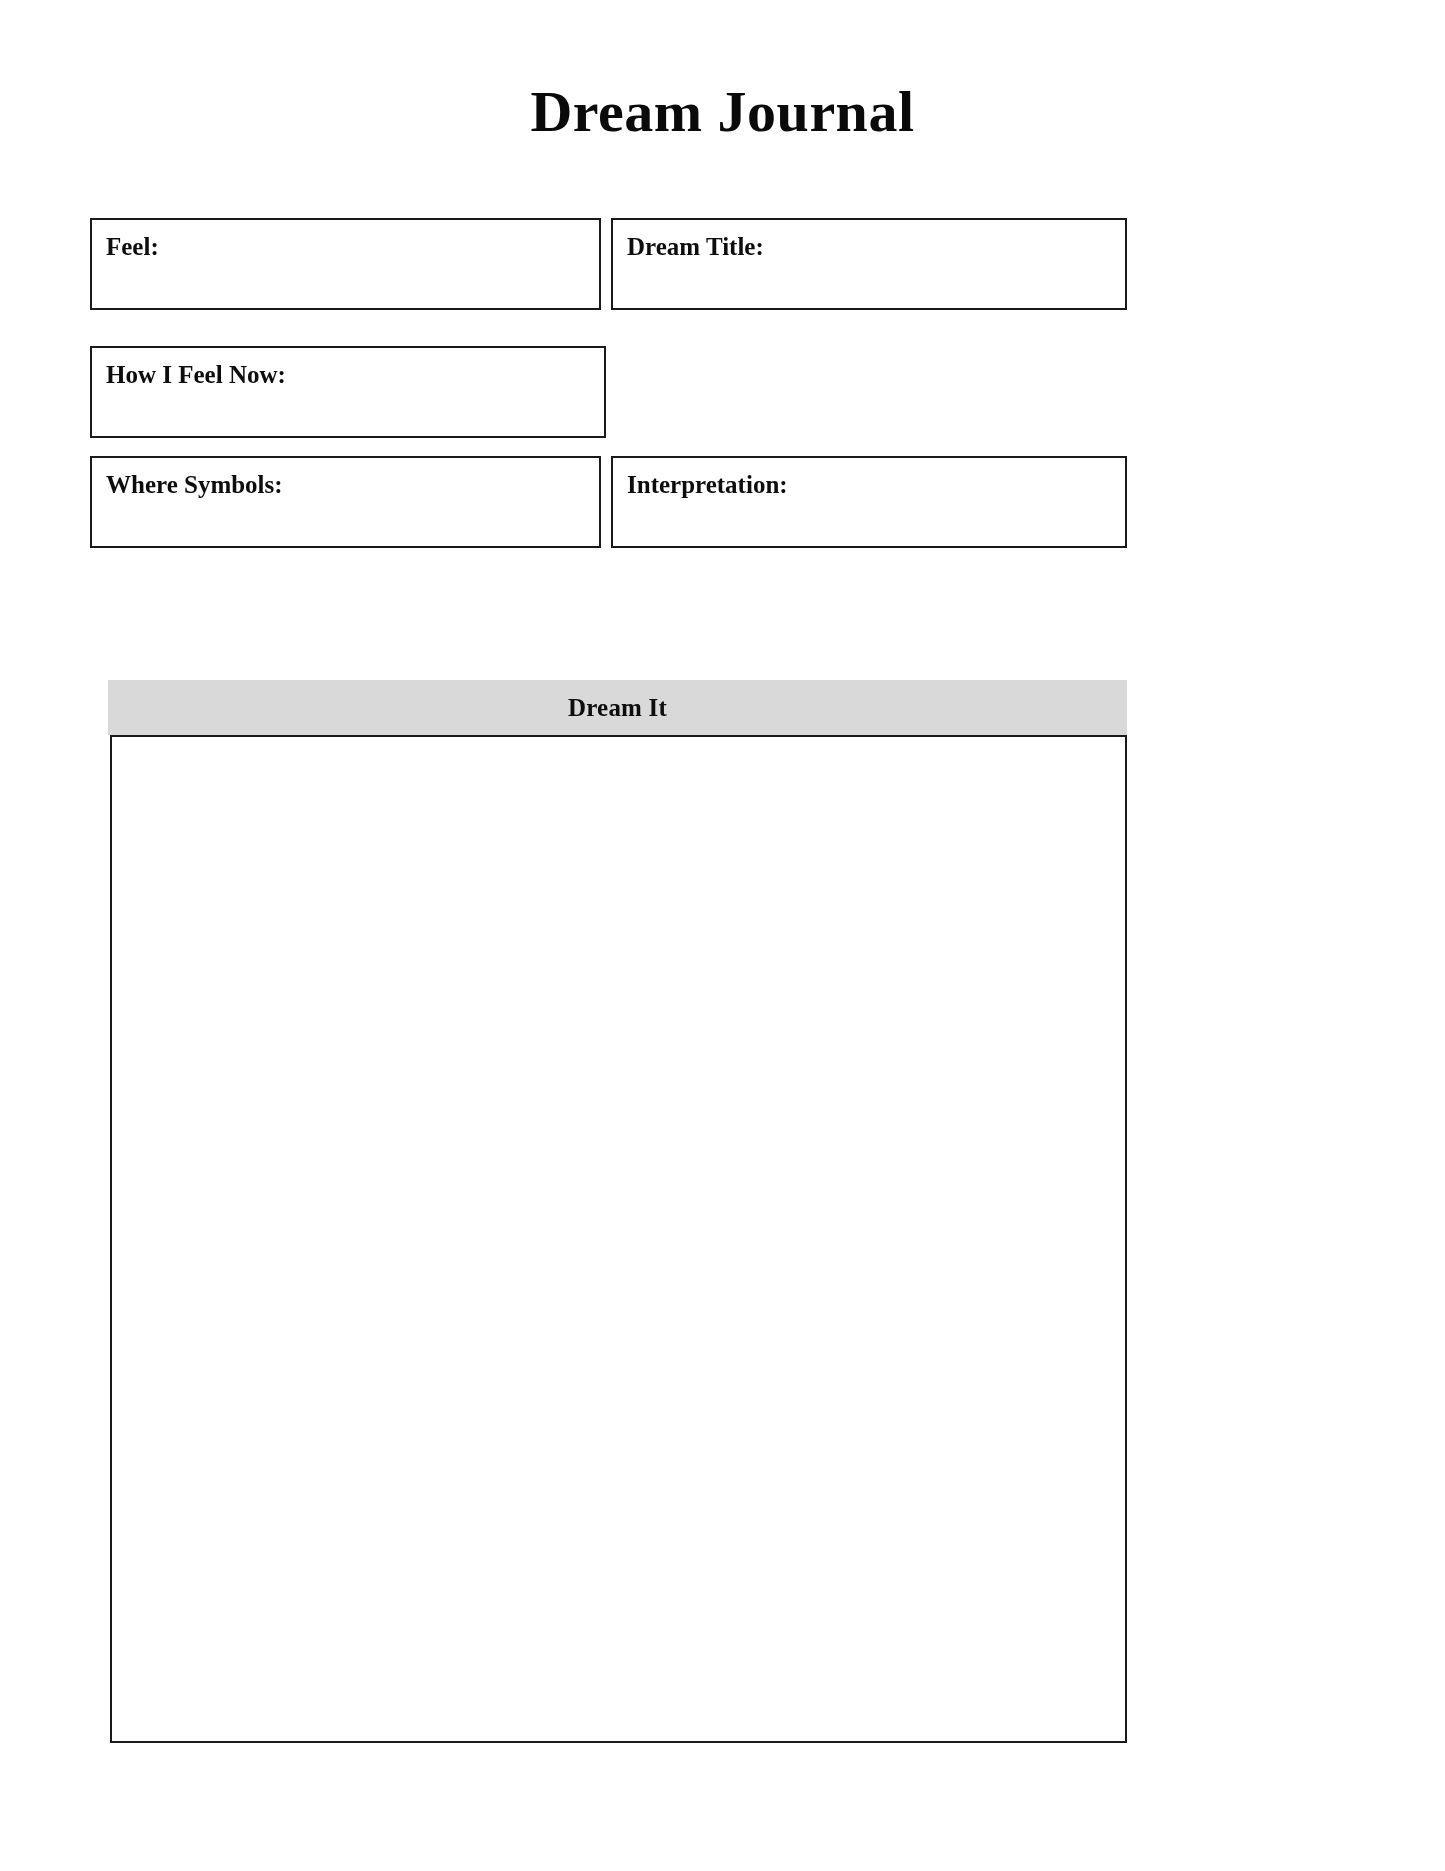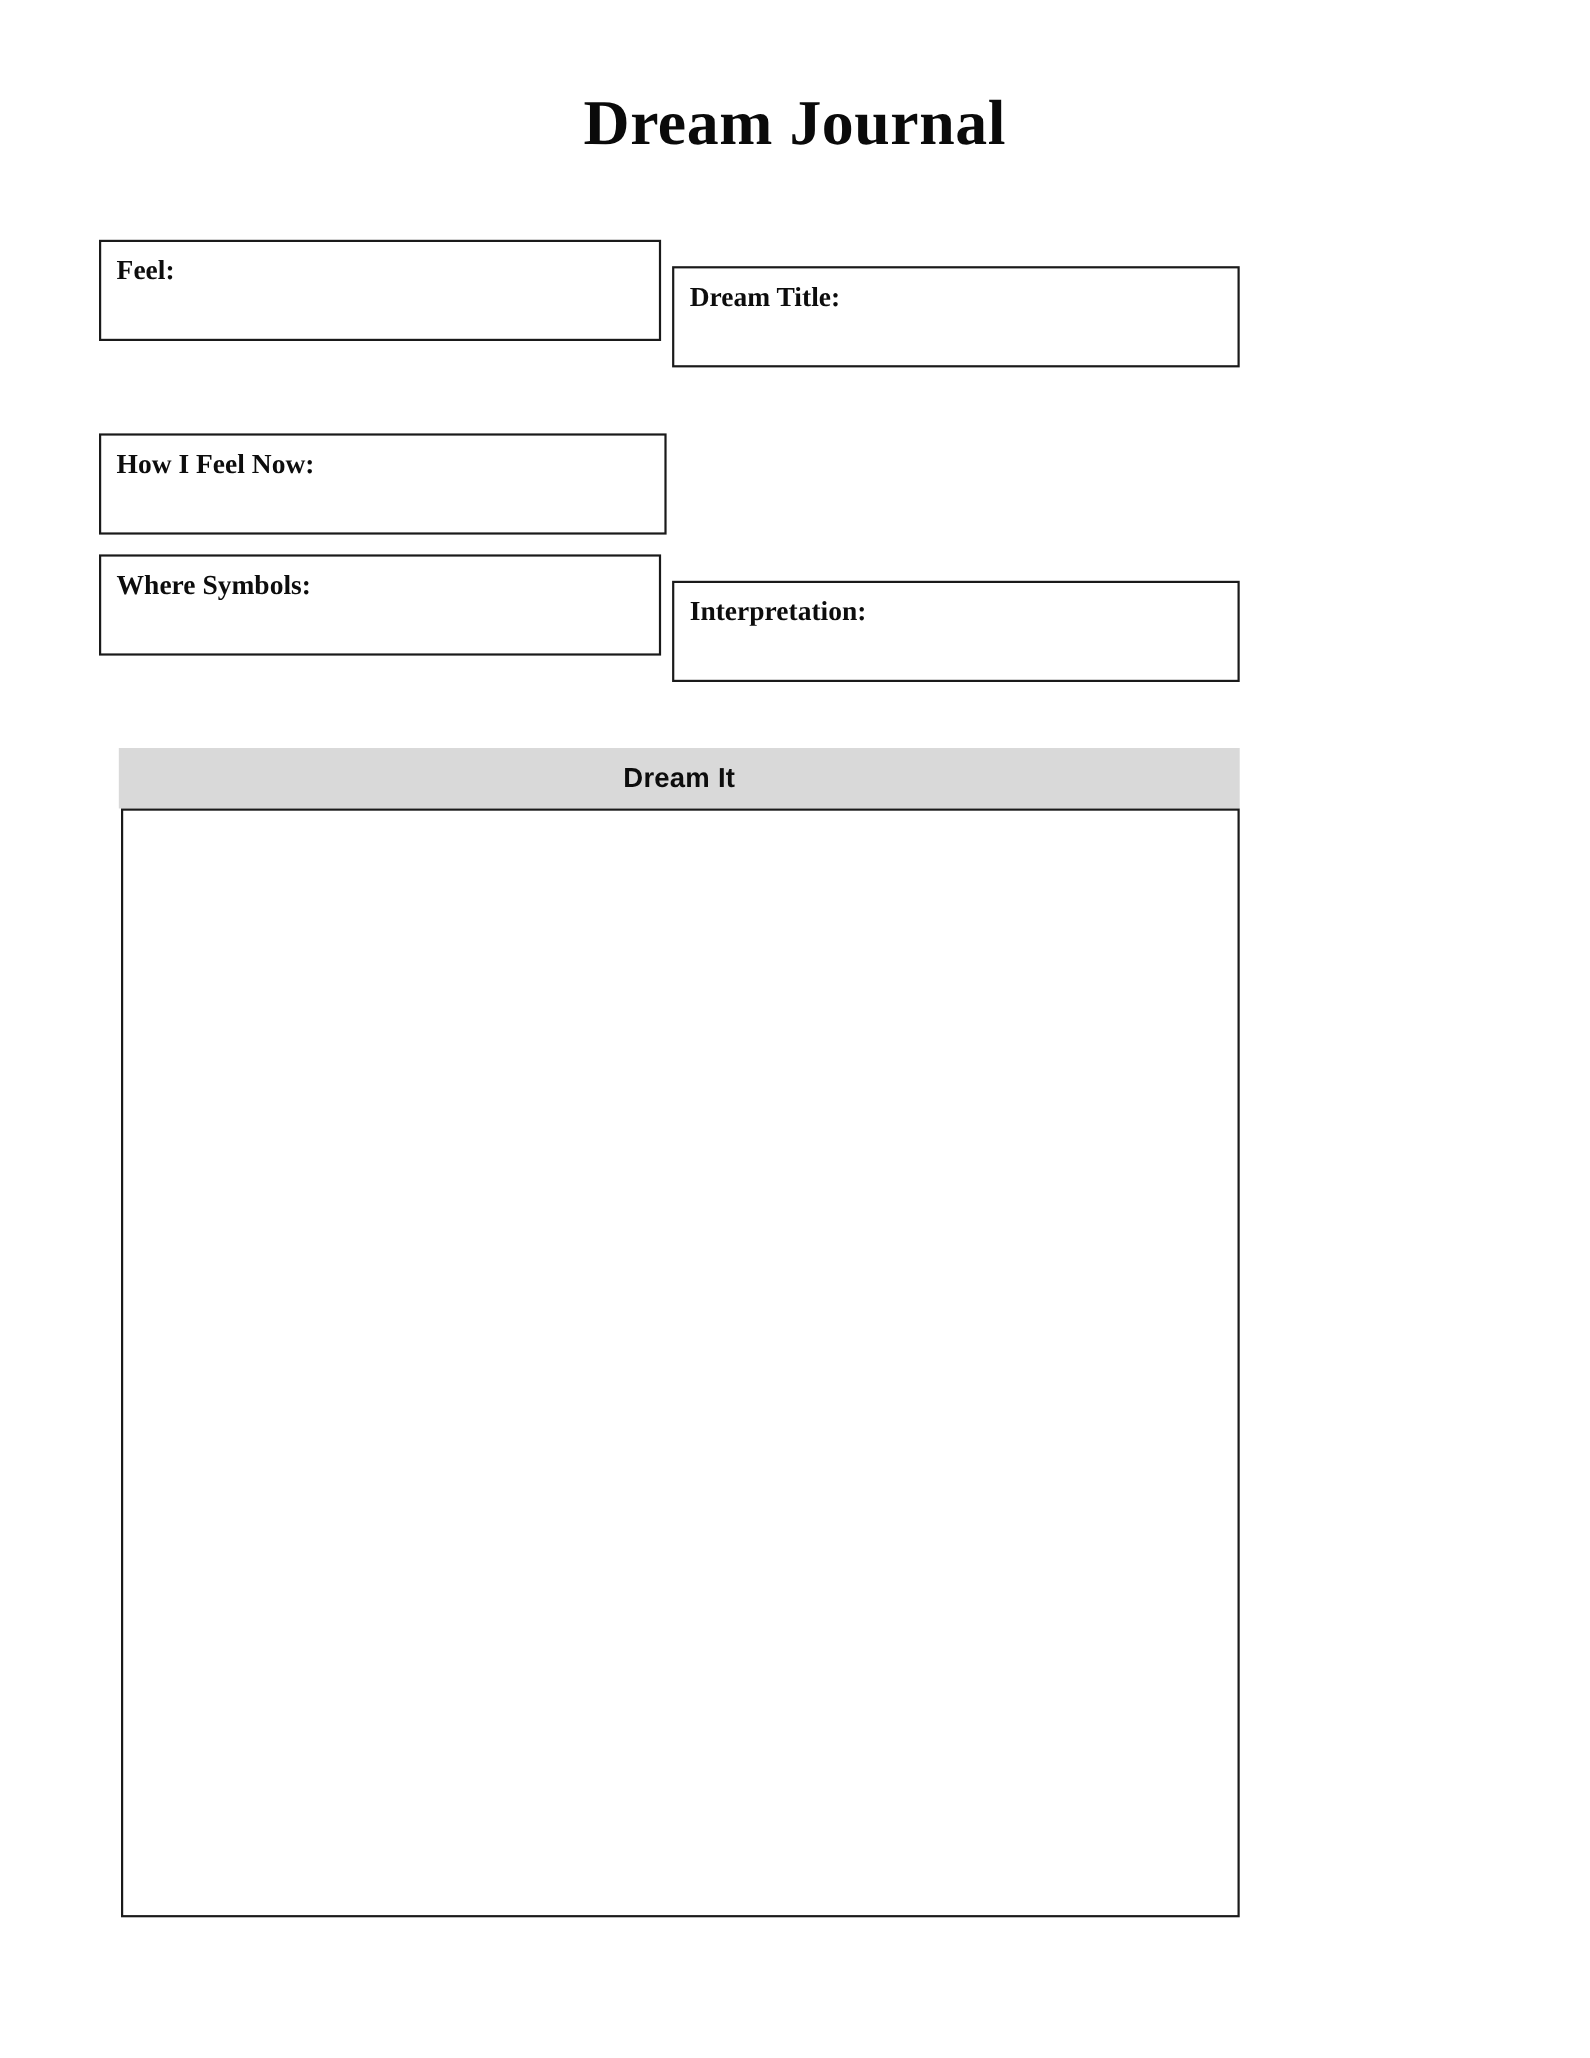--- a/index.html
+++ b/index.html
@@ -54,21 +54,21 @@
   }
 
   .field-box {
     border: 2px solid #1a1a1a;
     background: #ffffff;
     height: 92px;
     padding: 13px 0 0 14px;
     position: relative;
   }
   .field-box.left  { width: 511px; }
-  .field-box.right { width: 516px; margin-top: 24px; }
+  .field-box.right { width: 516px; }
 
   .field-label {
     font-size: 25px;
     font-weight: 700;
     line-height: 1.1;
     color: #0d0d0d;
     white-space: nowrap;
     font-family: "Liberation Serif", "DejaVu Serif", serif;
   }
 
@@ -86,21 +86,21 @@
     display: flex;
     align-items: center;
     justify-content: center;
   }
 
   .dreamit-header-label {
     font-size: 25px;
     font-weight: 700;
     color: #0d0d0d;
     letter-spacing: 0.2px;
-    font-family: Liberation Sans, sans-serif;
+    font-family: Liberation Serif, serif;
   }
 
   .dreamit-body {
     height: 1008px;
     border: 2px solid #1a1a1a;
     background: #ffffff;
     margin-left: 2px;
     width: 1017px;
   }
 </style>

